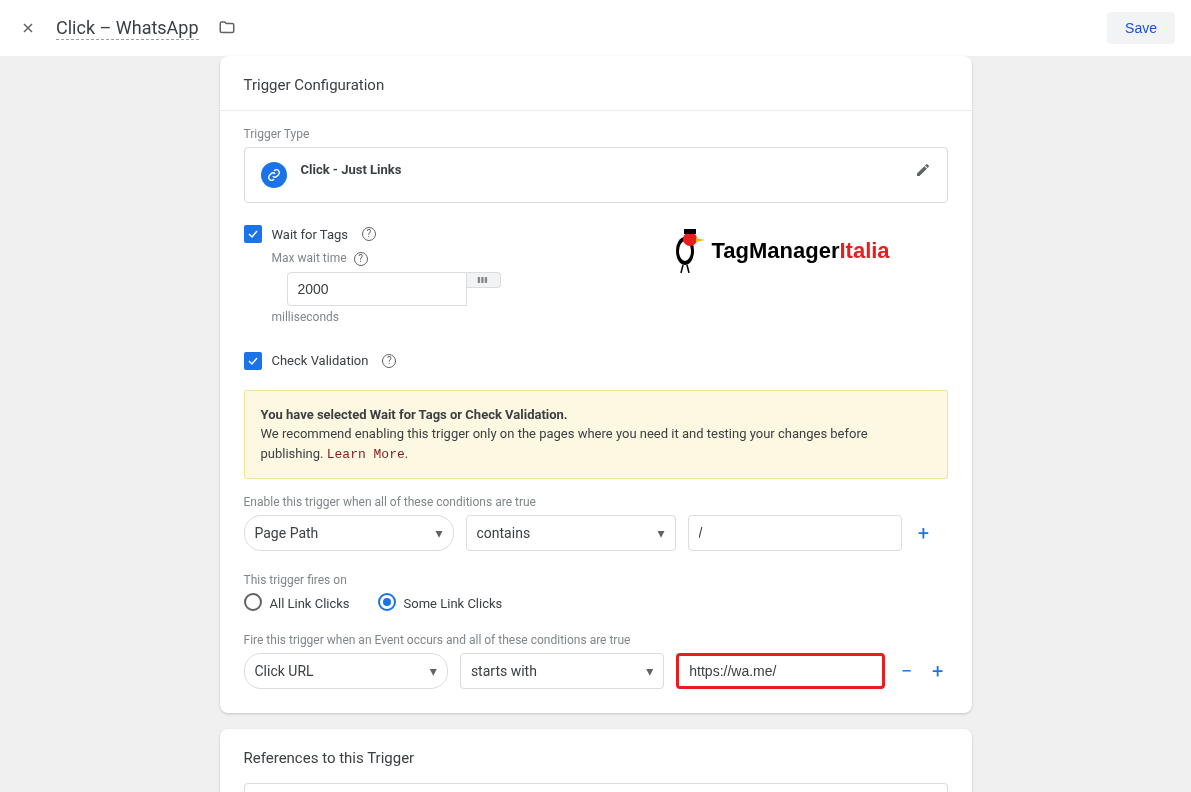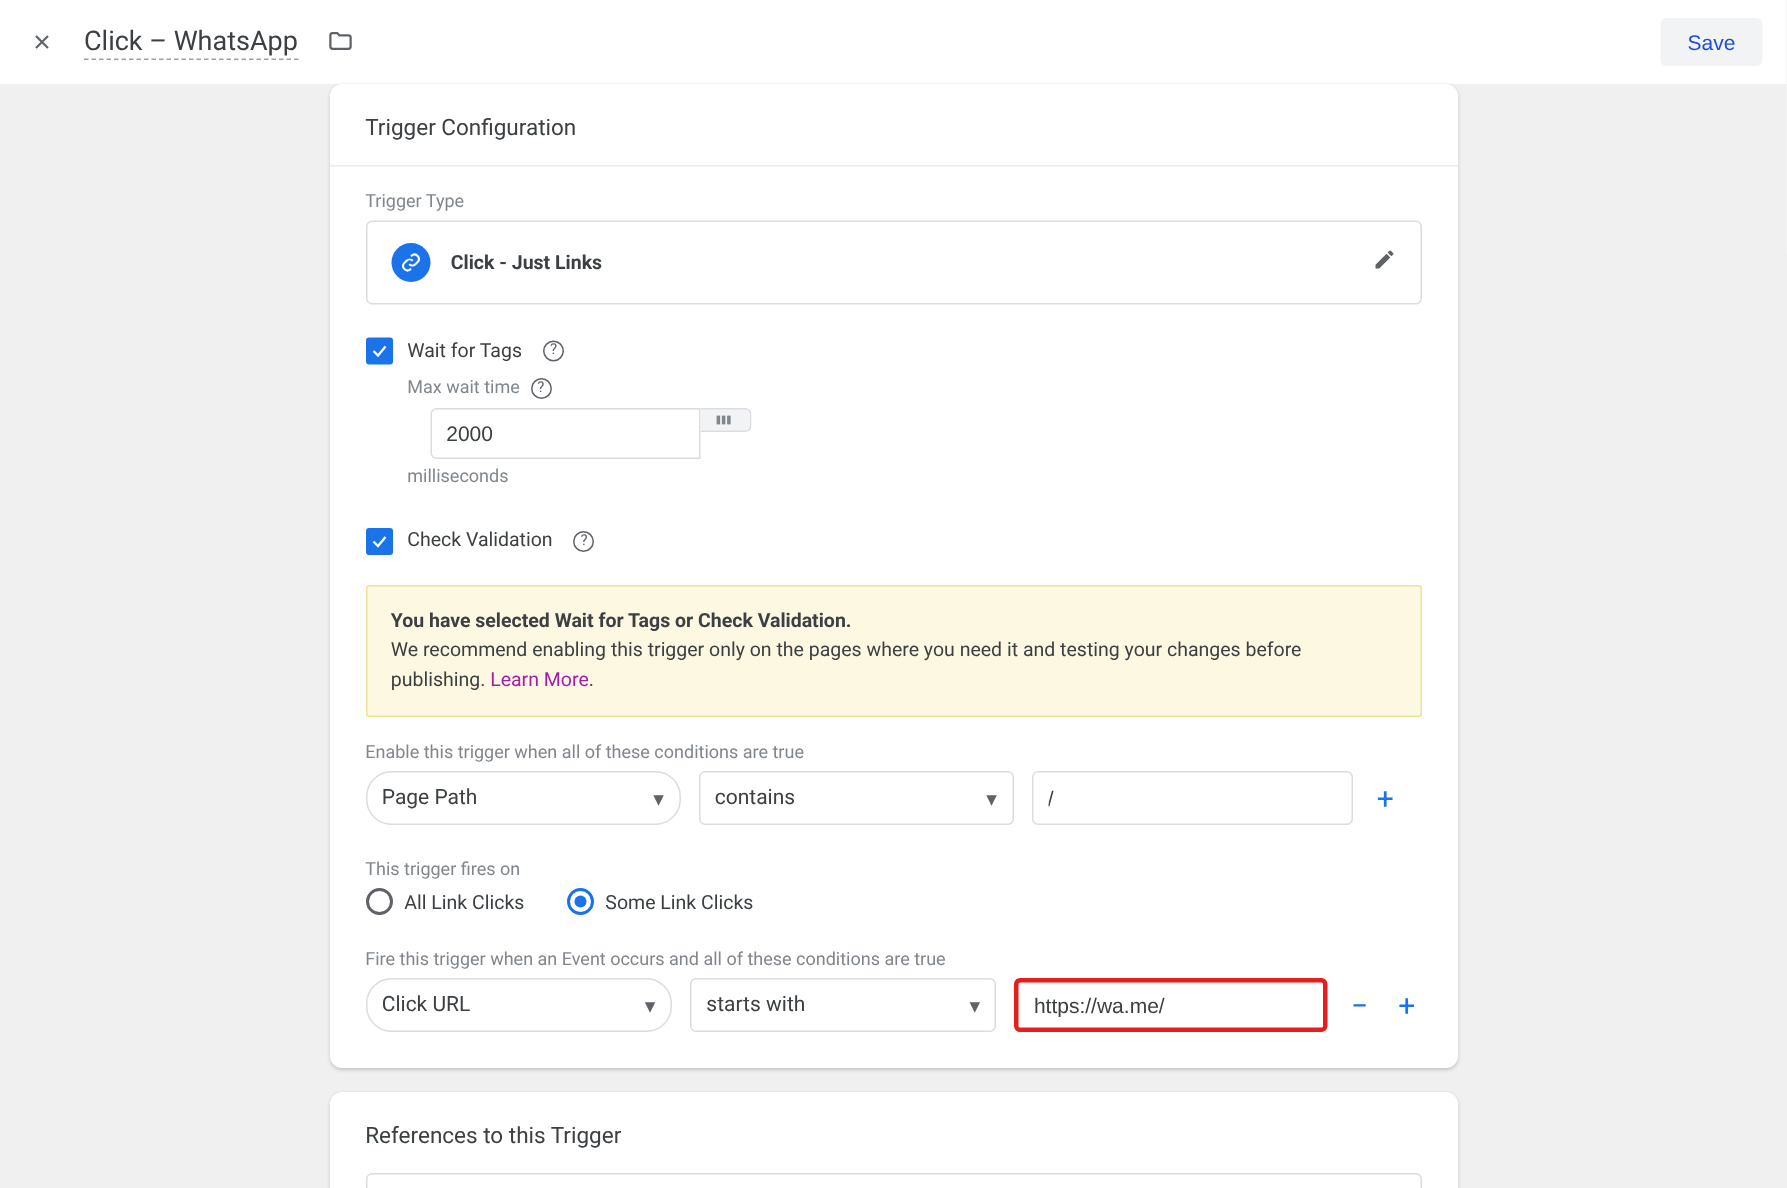--- a/index.html
+++ b/index.html
@@ -74,21 +74,21 @@
     width:14px; height:14px; display:inline-flex; align-items:center; justify-content:center;
     border:1px solid #5f6368; border-radius:50%; font-size:10px; color:#5f6368;
     margin-left:4px; cursor:pointer; line-height:1;
     vertical-align: middle;
   }
 
   
   .type-row {
     border:1px solid #dadce0; border-radius:4px;
     padding: 14px 16px;
-    display:flex; align-items:center; gap:14px;
+    display:flex; gap:14px;
     cursor:pointer;
   }
   .type-icon {
     width:26px; height:26px; border-radius:50%;
     background:#1a73e8; display:flex; align-items:center; justify-content:center;
   }
   .type-label { font-weight:700; font-size:13px; color:#3c4043; }
   .pencil-icon { color:#5f6368; margin-left:auto; }
 
   
@@ -113,21 +113,21 @@
   }
   .unit-caption { font-size:12px; color:#80868b; margin-top:4px; }
 
   
   .notice {
     margin-top: 20px;
     border:1px solid #f0e29b; background:#fdf8e1; border-radius:2px;
     padding:14px 16px; font-size:13px; line-height:1.5; color:#3c4043;
   }
   .notice .bold { font-weight:700; }
-  .notice a { color:#a21caf; text-decoration:none; }
+  .notice a { color:#7f1d1d; text-decoration:none;font-family:Liberation Mono, monospace; }
 
   
   .cond-row { display:flex; gap:12px; align-items:center; margin-top:6px;}
   .select {
     border:1px solid #dadce0; border-radius:4px;
     height:36px; padding: 0 10px;
     display:flex; align-items:center; justify-content:space-between;
     color:#3c4043; font-size:14px; background:#fff; cursor:pointer;
   }
   .select.w1 { width:210px;border-radius:17px; }
@@ -191,20 +191,34 @@
     <div class="spacer"></div>
     <button class="save-btn">Save</button>
   </div>
 
   <div class="content-col">
 
     <div class="card">
       <div class="card-title card-divider">Trigger Configuration</div>
       <div class="card-body">
 
+        <div class="watermark">
+          <div class="wm-bird">
+            <svg width="36" height="44" viewBox="0 0 36 44">
+              <ellipse cx="15" cy="22" rx="9" ry="14" fill="#000"></ellipse>
+              <ellipse cx="15" cy="22" rx="6" ry="10" fill="#fff"></ellipse>
+              <circle cx="20" cy="10" r="7" fill="#e81e1e"></circle>
+              <rect x="14" y="0" width="12" height="5" fill="#000"></rect>
+              <polygon points="26,9 35,11 26,13" fill="#f4b400"></polygon>
+              <line x1="13" y1="36" x2="11" y2="44" stroke="#000" stroke-width="1.5"></line>
+              <line x1="17" y1="36" x2="19" y2="44" stroke="#000" stroke-width="1.5"></line>
+            </svg>
+          </div>
+          <span><span class="wm-text">TagManager</span><span class="wm-text wm-italia">Italia</span></span>
+        </div>
 
         <div class="small-label first">Trigger Type</div>
         <div class="type-row">
           <div class="type-icon">
             <svg width="14" height="14" viewBox="0 0 24 24" fill="none" stroke="#fff" stroke-width="2.4">
                 <path d="M10 14a5 5 0 0 0 7 0l3-3a5 5 0 0 0-7-7l-1 1"></path>
                 <path d="M14 10a5 5 0 0 0-7 0l-3 3a5 5 0 0 0 7 7l1-1"></path>
               </svg>
           </div>
           <span class="type-label">Click - Just Links</span>

